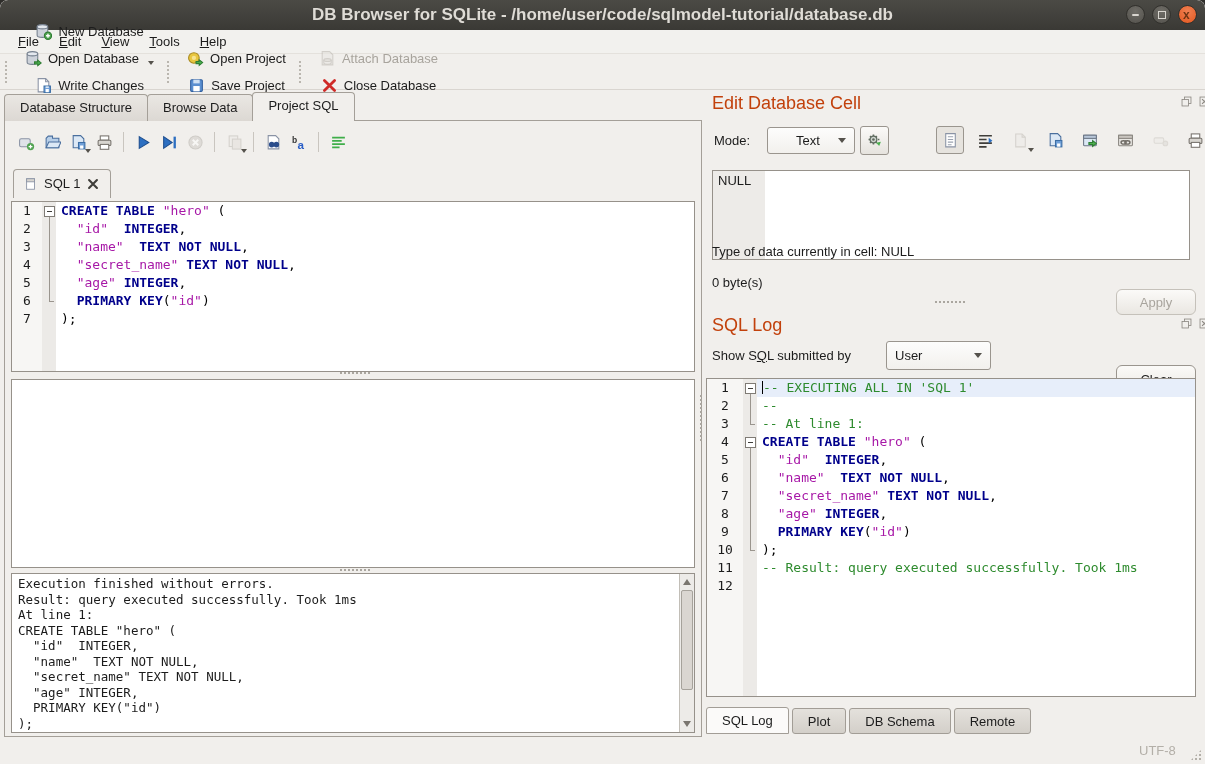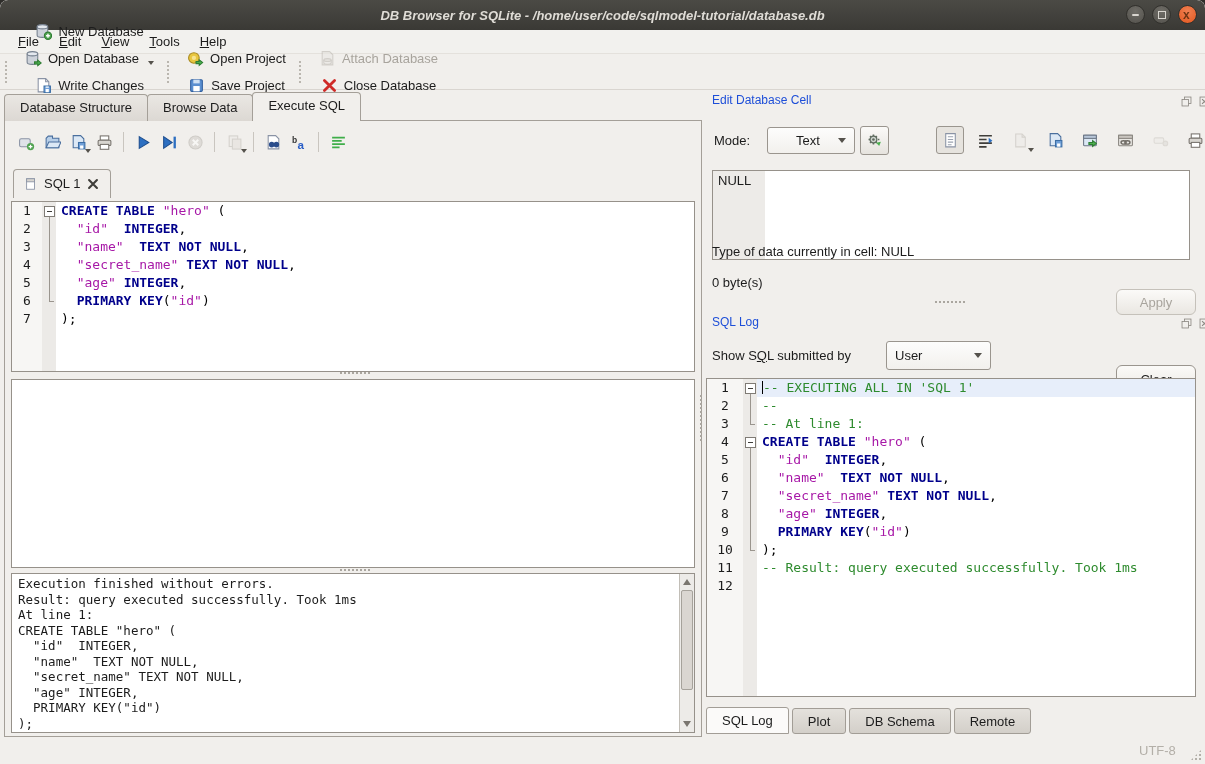--- a/index.html
+++ b/index.html
@@ -3,21 +3,21 @@
 <meta charset="utf-8">
 <style>
   html,body{margin:0;padding:0;background:#2e2d2a;}
   #app{position:relative;width:1205px;height:764px;background:#f1efec;
        font-family:"Liberation Sans","DejaVu Sans",sans-serif;font-size:13px;color:#1c1c1c;
        overflow:hidden;border-radius:8px 8px 0 0;}
   
   .titlebar{position:absolute;left:0;top:0;right:0;height:30px;
             background:linear-gradient(#4b4a45,#3a3935);border-radius:8px 8px 0 0;
             display:flex;align-items:center;justify-content:center;}
-  .title-text{color:#dfdcd6;font-weight:bold;font-size:13px;font-style:italic;}
+  .title-text{color:#dfdcd6;font-weight:bold;font-size:17px;}
   .win-controls{position:absolute;right:8px;top:5px;display:flex;gap:7px;}
   .win-btn{width:19px;height:19px;border-radius:50%;position:relative;
            background:radial-gradient(circle at 50% 32%,#6f6d67,#53514c);
            border:1px solid #32312d;box-sizing:border-box;}
   .win-btn.close{background:radial-gradient(circle at 50% 32%,#f08052,#e2571f);}
   .win-btn .g-min{position:absolute;left:5px;top:8px;width:7px;height:2px;background:#d8d5cf;border-radius:1px;}
   .win-btn .g-max{position:absolute;left:5px;top:5px;width:6px;height:6px;border:1.5px solid #d8d5cf;}
   .win-btn .g-close{position:absolute;left:4px;top:3px;color:#6e3413;font-size:12px;font-weight:bold;line-height:12px;}
   
   .menubar{position:absolute;left:0;top:30px;right:0;height:23px;background:#f2f1ee;
@@ -86,21 +86,21 @@
   .msglog{position:absolute;left:6px;top:452px;width:684px;height:160px;border:1px solid #96918a;background:#fff;
           box-sizing:border-box;overflow:hidden;}
   .msglog-text{position:absolute;left:6px;top:2px;right:20px;bottom:0;
           font-family:"DejaVu Sans Mono","Liberation Mono",monospace;font-size:12.5px;line-height:15.5px;white-space:pre;overflow:hidden;}
   .msg-scroll{position:absolute;right:0;top:0;width:15px;height:100%;background:#edebe8;border-left:1px solid #c2beb7;box-sizing:border-box;}
   .sc-arrow{position:absolute;left:3px;width:0;height:0;border-left:4px solid transparent;border-right:4px solid transparent;}
   .sc-up{top:5px;border-bottom:6px solid #7a766f;}
   .sc-down{bottom:5px;border-top:6px solid #7a766f;}
   .sc-thumb{position:absolute;left:1px;top:16px;width:12px;height:100px;background:#dad6d1;border:1px solid #a6a29b;border-radius:2px;box-sizing:border-box;}
   
-  .dock-title{position:absolute;font-size:12px;color:#1d4ed8;}
+  .dock-title{position:absolute;font-size:18px;color:#c2410c;}
   .dock-icons{position:absolute;display:flex;gap:5px;}
   .dock-icons svg{width:13px;height:13px;display:block;}
   .label{position:absolute;}
   .combo{position:absolute;display:flex;align-items:center;justify-content:space-between;padding:0 8px;
          background:linear-gradient(#fdfdfc,#f2f0ed);border:1px solid #9a958e;border-radius:3px;box-sizing:border-box;}
   .combo .arrow{width:0;height:0;border-left:4px solid transparent;border-right:4px solid transparent;border-top:5px solid #55524c;}
   .btn{position:absolute;display:flex;align-items:center;justify-content:center;
        background:linear-gradient(#fbfaf8,#eae7e2);border:1px solid #9a958e;border-radius:6px;box-sizing:border-box;margin-top:24px;}
   .btn.disabled{color:#a8a49d;border-color:#c5c1ba;}
   .gear-btn{position:absolute;width:29px;height:29px;display:flex;align-items:center;justify-content:center;
@@ -244,21 +244,21 @@
             </svg>
           </span>
           <span class="tb-label">Close Database</span>
         </div>
       </div>
     </div>
 
   <div class="main-tabs" id="main-tabs">
       <div class="main-tab">Database Structure</div>
       <div class="main-tab">Browse Data</div>
-      <div class="main-tab active">Execute SQL</div>
+      <div class="main-tab active">Project SQL</div>
     </div>
   <div class="left-pane">
     <div class="sql-toolbar" id="sql-toolbar">
         <div class="itb-btn">
           <span class="icon">
             <svg viewBox="0 0 16 16">
               <rect x="1.5" y="4.5" width="10" height="7.5" rx="1.5" fill="#dfe3e8" stroke="#8a93a5"></rect>
               <circle cx="11.8" cy="11.8" r="3.4" fill="#52a352"></circle>
               <path d="M11.8 10v3.6M10 11.8h3.6" stroke="#fff" stroke-width="1.2" fill="none"></path>
             </svg>

